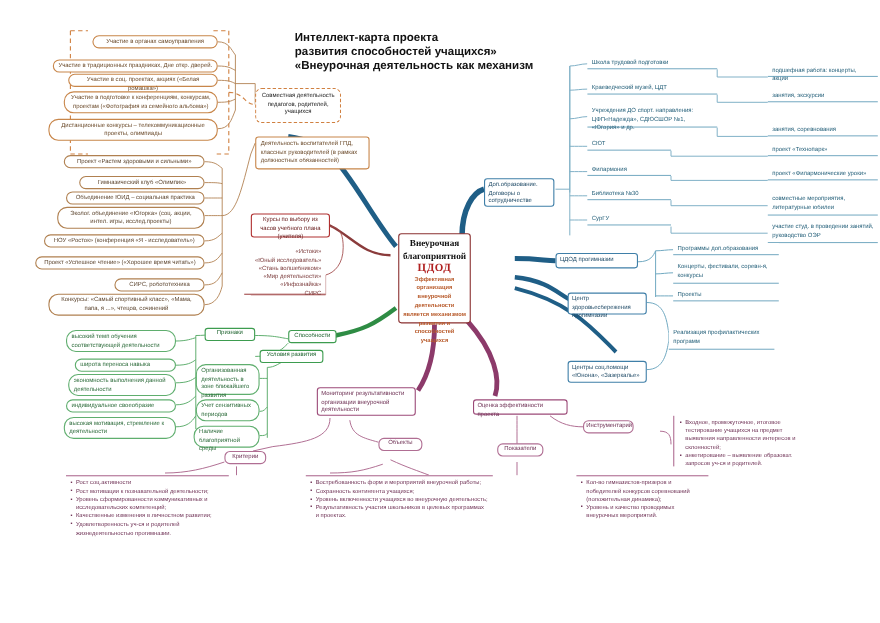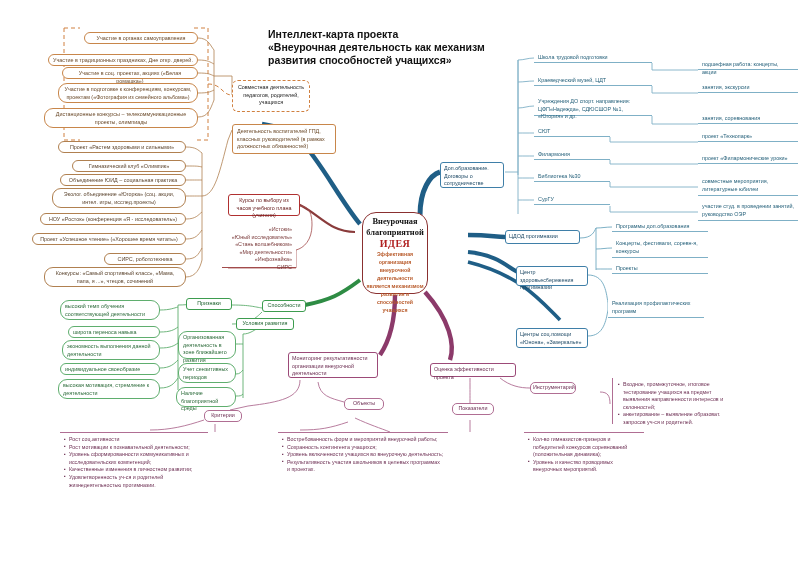--- a/index.html
+++ b/index.html
@@ -17,21 +17,21 @@
   .c-red{border:1px solid #b03030;border-radius:3px;color:#6a2020;}
   .c-redline{border:none;color:#7a3a3a;}
   .c-blue{border:1px solid #3f7fa8;border-radius:3px;color:#1f4a66;}
   .c-blueline{border:none;border-bottom:1px solid #7fb0c6;border-radius:0;color:#25607a;}
   .c-green{border:1px solid #3d9c4f;border-radius:3px;color:#1f6430;}
   .c-green2{border:1px solid #5fae6e;border-radius:9px;color:#2c6b3a;}
   .c-pink{border:1px solid #9c4a78;border-radius:3px;color:#6d2f53;}
   .c-pink2{border:1px solid #b06e93;border-radius:5px;color:#6d2f53;}
   .c-pinkline{border:none;border-top:1px solid #b06e93;border-radius:0;color:#6d2f53;padding-top:3px;}
 
-  .center{border:1.4px solid #8a3030;border-radius:14px;background:#fff;text-align:center;
+  .center{border:1.4px solid #8a3030;border-radius:3px;background:#fff;text-align:center;
           padding:3px 3px;}
   .center .l1{font-family:"Liberation Serif",serif;font-weight:bold;font-size:8.4px;line-height:11px;color:#111;}
   .center .idea{font-family:"Liberation Serif",serif;font-weight:bold;font-size:10px;line-height:12px;color:#b02020;letter-spacing:.5px;}
   .center .sub{font-size:5.2px;line-height:8px;color:#b85a2a;font-weight:bold;}
 
   ul.bul{margin:0;padding:0;list-style:none;}
   ul.bul li{position:relative;padding-left:5px;font-size:5.3px;line-height:7.6px;}
   ul.bul li:before{content:"\25AA";position:absolute;left:0;top:-0.5px;font-size:5px;}
 
   .cap{text-align:center;}
@@ -150,28 +150,28 @@
     <g stroke="#b06e93" stroke-width="0.9" fill="none">
       <path d="M470,378 C470,390 470,396 470,404"></path>
       <path d="M500,378 C510,386 520,388 530,388"></path>
       <path d="M470,420 L470,432"></path>
       <path d="M600,392 C608,392 610,396 610,404"></path>
     </g>
   </svg>
 
   <div class="title" style="left:268px;top:28px;width:300px;">
     <div>Интеллект-карта проекта</div>
+    <div>развития способностей учащихся»</div>
     <div>«Внеурочная деятельность как механизм</div>
-    <div>развития способностей учащихся»</div>
   </div>
 
   <div class="node center" style="left:362px;top:212px;width:66px;height:82px;">
     <div class="l1">Внеурочная</div>
     <div class="l1">благоприятной</div>
-    <div class="idea">ИДЕЯ</div>
+    <div class="idea">ЦДОД</div>
     <div class="sub">Эффективная организация</div>
     <div class="sub">внеурочной деятельности</div>
     <div class="sub">является механизмом</div>
     <div class="sub">развития и способностей</div>
     <div class="sub">учащихся</div>
   </div>
 
   <div class="node box c-orange-dash cap" style="left:232px;top:80px;width:78px;height:32px;padding:3px 4px;">
     <span>Совместная деятельность педагогов, родителей, учащихся</span>
   </div>

